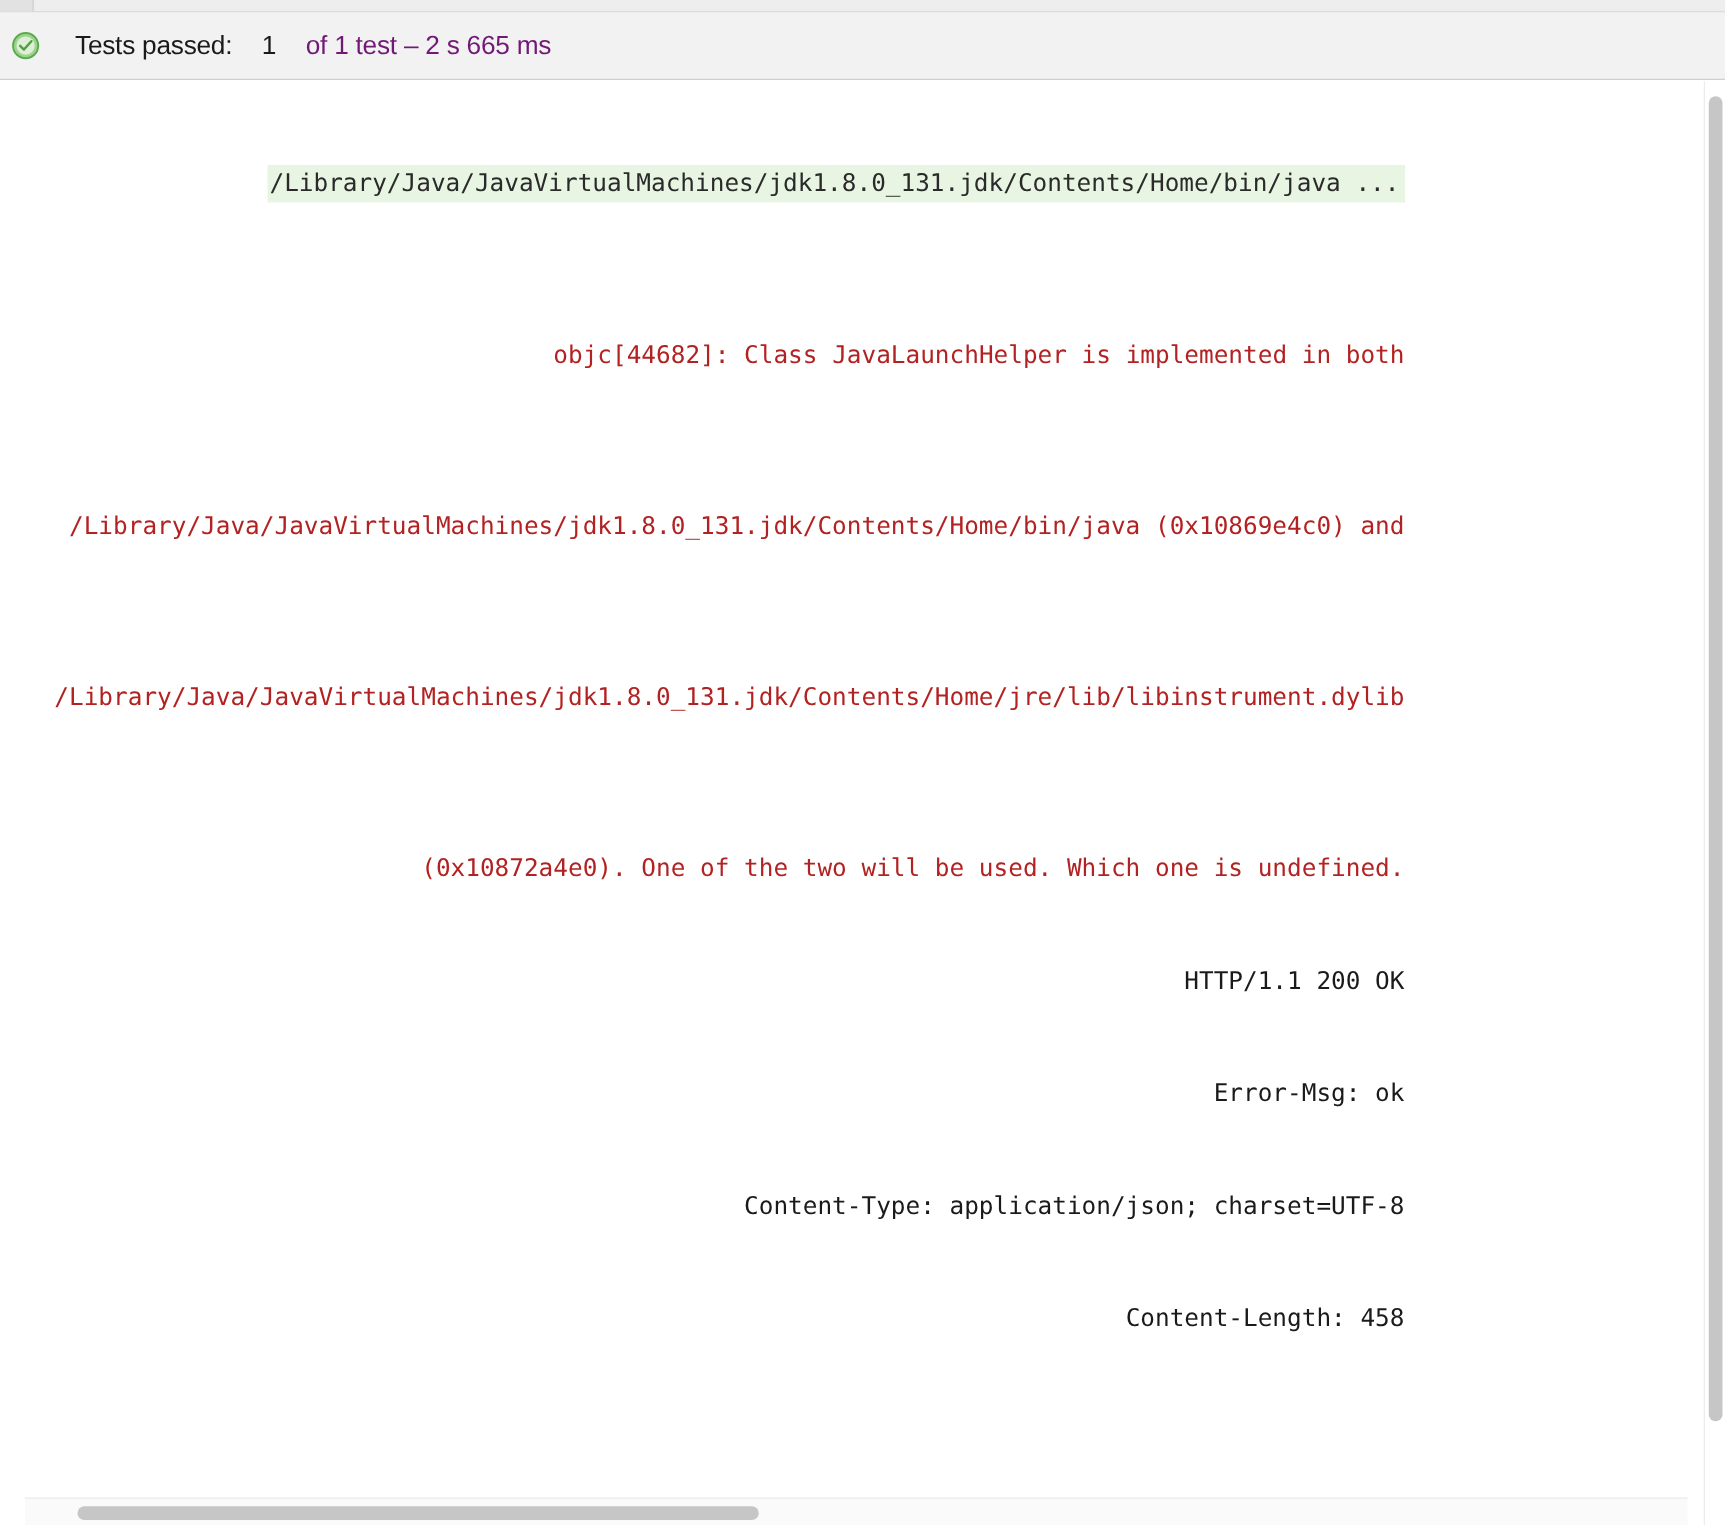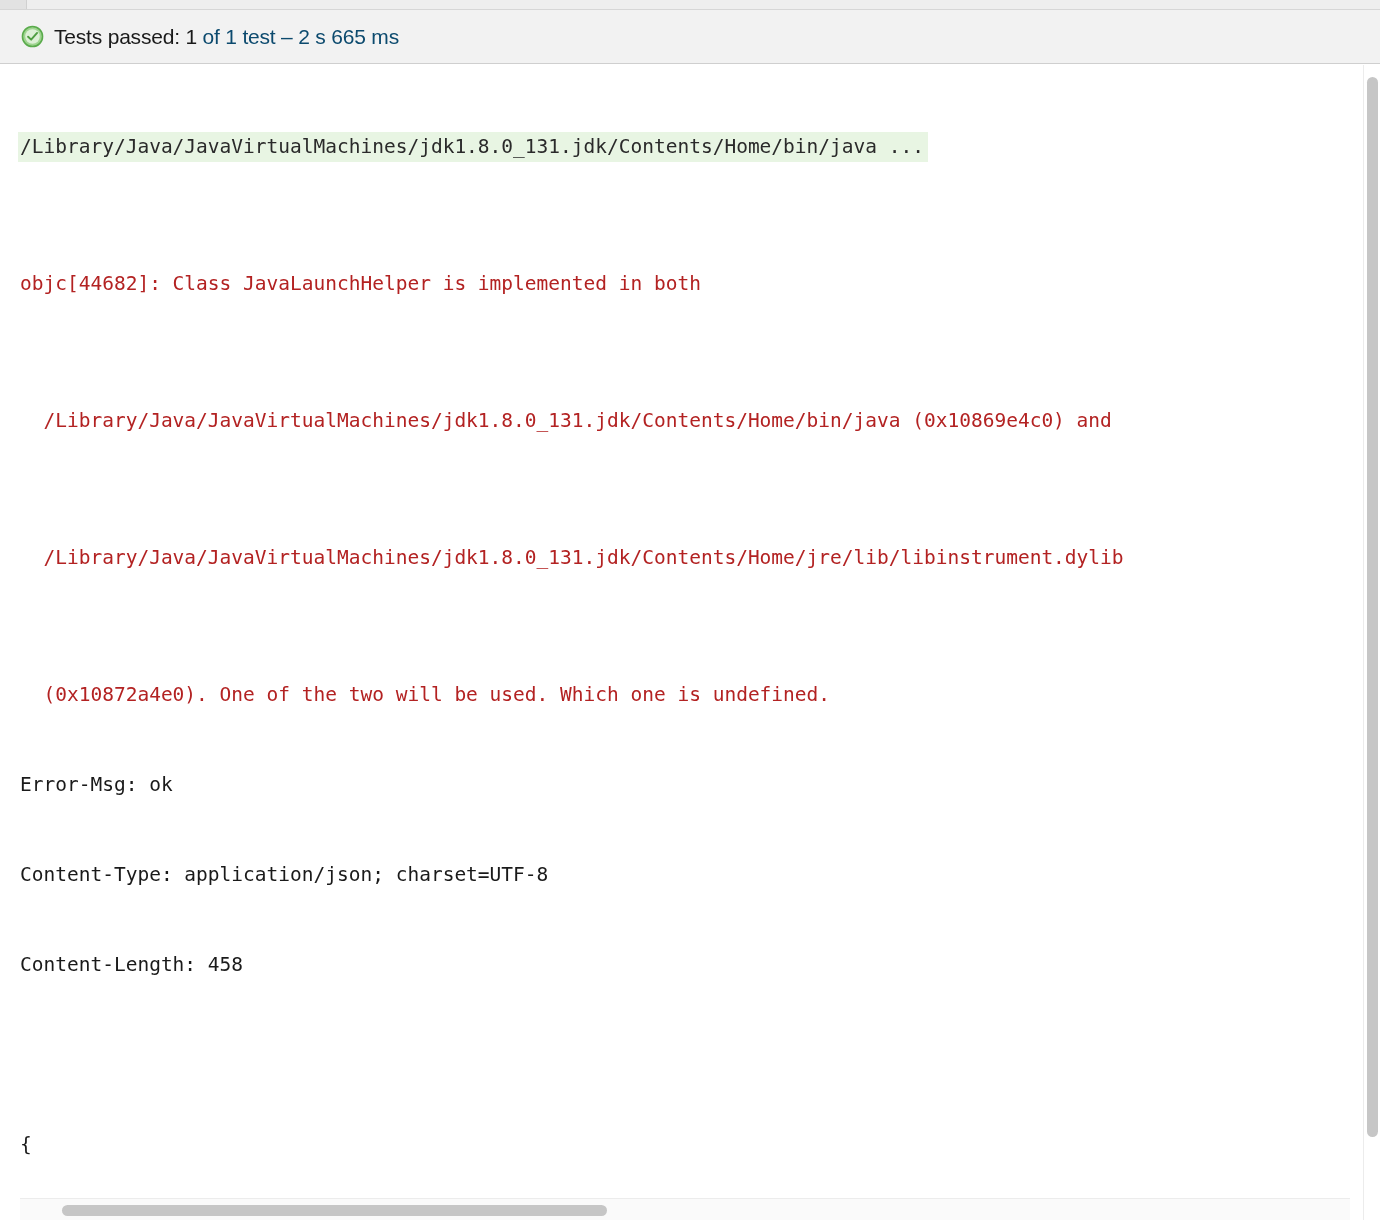--- a/index.html
+++ b/index.html
@@ -38,46 +38,48 @@
   #status-header {
     position: absolute;
     top: 10px; left: 0;
     width: 1380px;
     height: 54px;
     background: #f2f2f2;
     border-bottom: 1px solid #cfcfcf;
     box-sizing: border-box;
     display: flex;
     align-items: center;
-    padding-left: 21px;
+    padding-left: 9px;
+    gap: 18px;
   }
   #status-icon {
     width: 23px;
     height: 23px;
     flex: 0 0 auto;
     margin-right: 10px;
     display: block;
   }
   .status-text {
     font-size: 21px;
     line-height: 23px;
     letter-spacing: -0.2px;
     white-space: pre;
   }
   .status-strong { color: #1a1a1a; }
-  .status-dim    { color: #0c4a6e; }
+  .status-dim    { color: #701a75; }
 
   
   #console-pane {
     position: absolute;
     top: 65px; left: 0;
     width: 1380px;
     height: 1155px;
     background: #ffffff;
     overflow: hidden;
+    text-align: right;
   }
   #console-text {
     position: absolute;
     top: 7px;
     left: 20px;
     font-family: "DejaVu Sans Mono", "Liberation Mono", monospace;
     font-size: 19.5px;
     line-height: 30px;
     white-space: pre;
     color: #1a1a1a;
@@ -155,20 +157,21 @@
     <span class="status-text status-dim"> of 1 test – 2 s 665 ms</span>
 </div>
 
 <div id="console-pane">
   <div id="console-text">
     <span class="cmd-row"><span class="ln cmd">/Library/Java/JavaVirtualMachines/jdk1.8.0_131.jdk/Contents/Home/bin/java ...</span></span>
     <span class="ln err">objc[44682]: Class JavaLaunchHelper is implemented in both</span>
     <span class="ln err">  /Library/Java/JavaVirtualMachines/jdk1.8.0_131.jdk/Contents/Home/bin/java (0x10869e4c0) and</span>
     <span class="ln err">  /Library/Java/JavaVirtualMachines/jdk1.8.0_131.jdk/Contents/Home/jre/lib/libinstrument.dylib</span>
     <span class="ln err">  (0x10872a4e0). One of the two will be used. Which one is undefined.</span>
+    <span class="ln">HTTP/1.1 200 OK</span>
     <span class="ln">Error-Msg: ok</span>
     <span class="ln">Content-Type: application/json; charset=UTF-8</span>
     <span class="ln">Content-Length: 458</span>
     <span class="ln blank"></span>
     <span class="ln">{</span>
     
     
     
     
     

